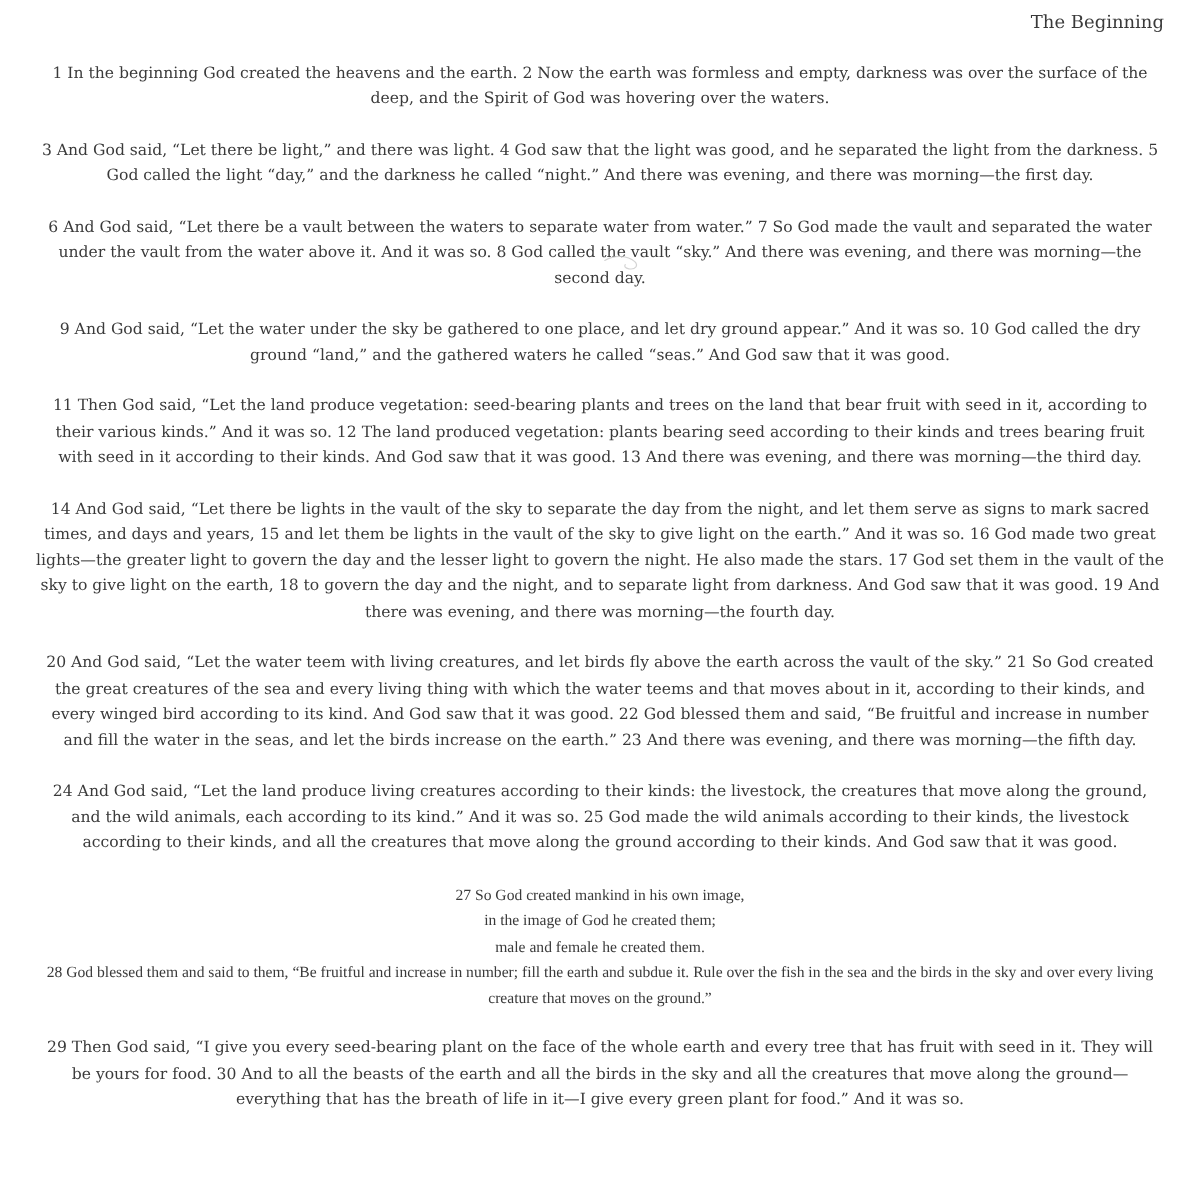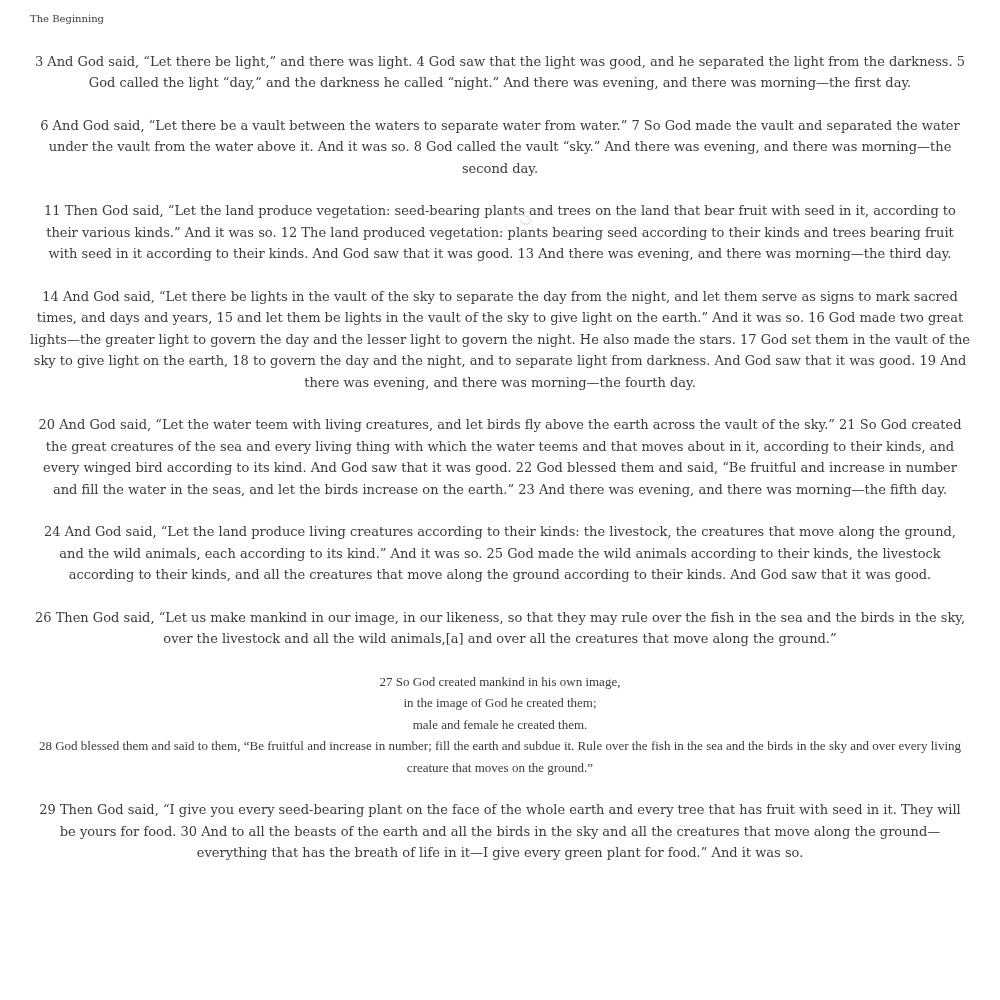--- a/index.html
+++ b/index.html
@@ -11,22 +11,22 @@
     position: relative;
     width: 1000px;
     min-height: 1000px;
     box-sizing: border-box;
     padding: 8px 30px 12px 30px;
     background: #ffffff;
     font-family: "DejaVu Serif", "Liberation Serif", serif;
     color: #3a3a3a;
   }
   .title {
-    text-align: left;
-    font-size: 10px;
+    text-align: right;
+    font-size: 15px;
     line-height: 21.5px;
     margin: 0 0 21px 0;
     font-weight: normal;
   }
   .para {
     text-align: center;
     font-size: 13px;
     line-height: 21.5px;
     margin: 21px 0;
   }
@@ -41,27 +41,28 @@
     pointer-events: none;
   }
 </style>
 </head>
 <body>
 
 <div class="page">
 
   <p class="title">The Beginning</p>
 
+  <p class="para">1 In the beginning God created the heavens and the earth. 2 Now the earth was formless and empty, darkness was over the surface of the deep, and the Spirit of God was hovering over the waters.</p>
   <p class="para">3 And God said, “Let there be light,” and there was light. 4 God saw that the light was good, and he separated the light from the darkness. 5 God called the light “day,” and the darkness he called “night.” And there was evening, and there was morning—the first day.</p>
   <p class="para">6 And God said, “Let there be a vault between the waters to separate water from water.” 7 So God made the vault and separated the water under the vault from the water above it. And it was so. 8 God called the vault “sky.” And there was evening, and there was morning—the second day.</p>
+  <p class="para">9 And God said, “Let the water under the sky be gathered to one place, and let dry ground appear.” And it was so. 10 God called the dry ground “land,” and the gathered waters he called “seas.” And God saw that it was good.</p>
   <p class="para">11 Then God said, “Let the land produce vegetation: seed-bearing plants and trees on the land that bear fruit with seed in it, according to their various kinds.” And it was so. 12 The land produced vegetation: plants bearing seed according to their kinds and trees bearing fruit with seed in it according to their kinds. And God saw that it was good. 13 And there was evening, and there was morning—the third day.</p>
   <p class="para">14 And God said, “Let there be lights in the vault of the sky to separate the day from the night, and let them serve as signs to mark sacred times, and days and years, 15 and let them be lights in the vault of the sky to give light on the earth.” And it was so. 16 God made two great lights—the greater light to govern the day and the lesser light to govern the night. He also made the stars. 17 God set them in the vault of the sky to give light on the earth, 18 to govern the day and the night, and to separate light from darkness. And God saw that it was good. 19 And there was evening, and there was morning—the fourth day.</p>
   <p class="para">20 And God said, “Let the water teem with living creatures, and let birds fly above the earth across the vault of the sky.” 21 So God created the great creatures of the sea and every living thing with which the water teems and that moves about in it, according to their kinds, and every winged bird according to its kind. And God saw that it was good. 22 God blessed them and said, “Be fruitful and increase in number and fill the water in the seas, and let the birds increase on the earth.” 23 And there was evening, and there was morning—the fifth day.</p>
   <p class="para">24 And God said, “Let the land produce living creatures according to their kinds: the livestock, the creatures that move along the ground, and the wild animals, each according to its kind.” And it was so. 25 God made the wild animals according to their kinds, the livestock according to their kinds, and all the creatures that move along the ground according to their kinds. And God saw that it was good.</p>
-  <p class="para">26 Then God said, “Let us make mankind in our image, in our likeness, so that they may rule over the fish in the sea and the birds in the sky, over the livestock and all the wild animals,[a] and over all the creatures that move along the ground.”</p>
   <p class="para poem">27 So God created mankind in his own image,
 in the image of God he created them;
 male and female he created them.
 28 God blessed them and said to them, “Be fruitful and increase in number; fill the earth and subdue it. Rule over the fish in the sea and the birds in the sky and over every living creature that moves on the ground.”</p>
   <p class="para">29 Then God said, “I give you every seed-bearing plant on the face of the whole earth and every tree that has fruit with seed in it. They will be yours for food. 30 And to all the beasts of the earth and all the birds in the sky and all the creatures that move along the ground—everything that has the breath of life in it—I give every green plant for food.” And it was so.</p>
 
   <svg class="artifact" width="38" height="26" viewBox="0 0 38 26">
     <path d="M3,7 C12,2 22,3 28,8 C31,11 29,15 23,14 C20,13.5 19,12 20,10.5" fill="none" stroke="#cccccc" stroke-width="1" stroke-linecap="round" opacity="0.85"></path>
   </svg>
 

